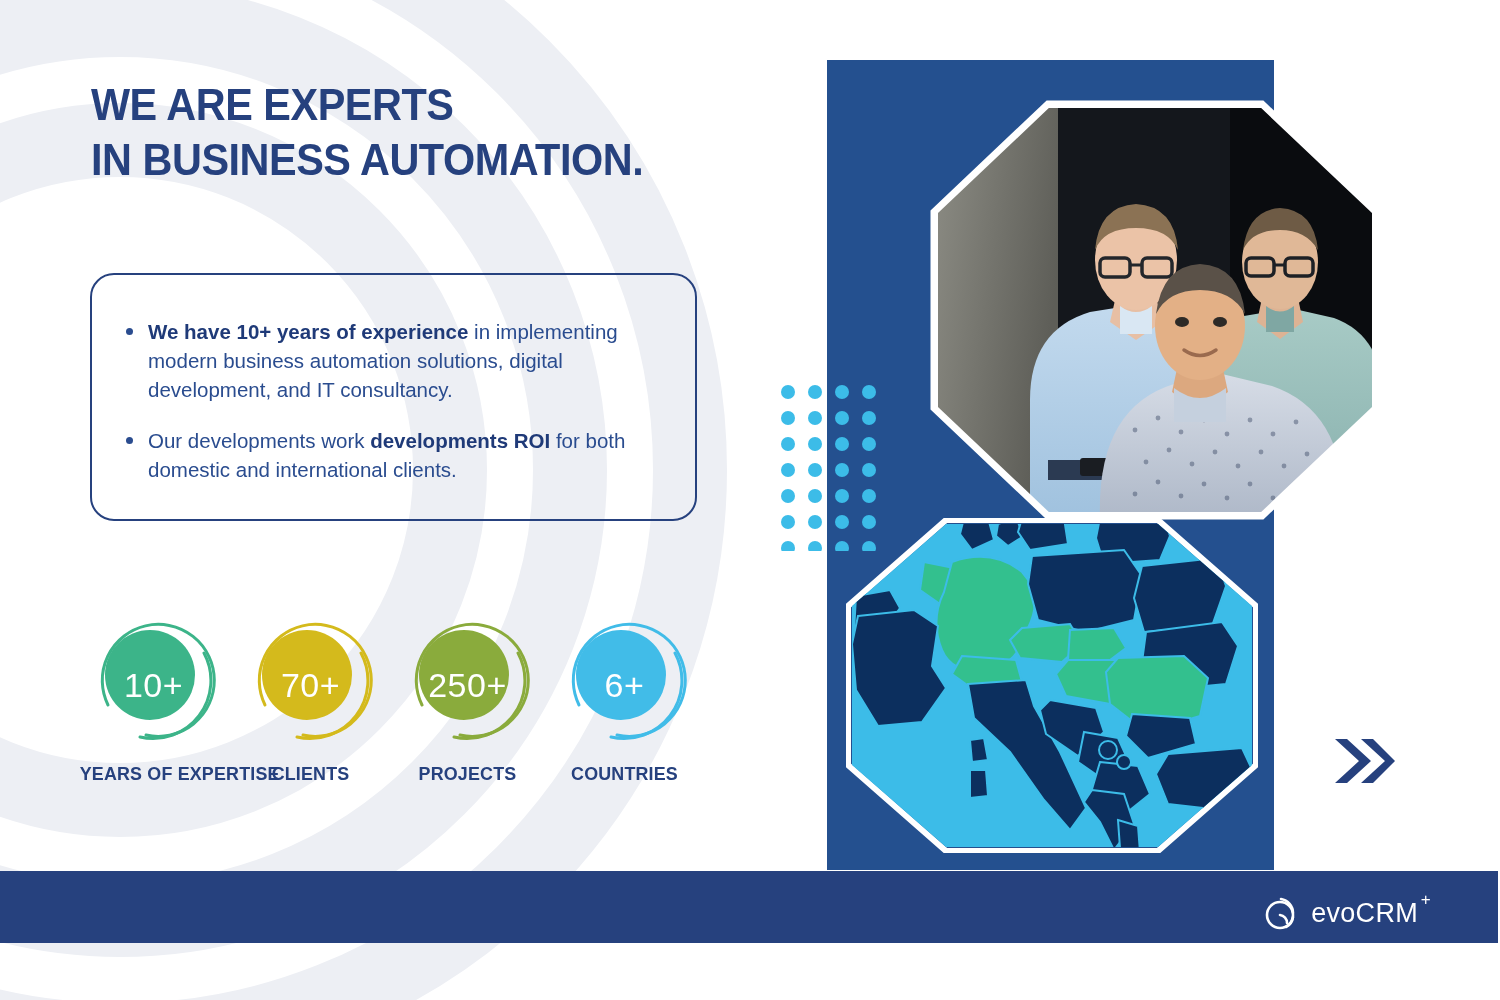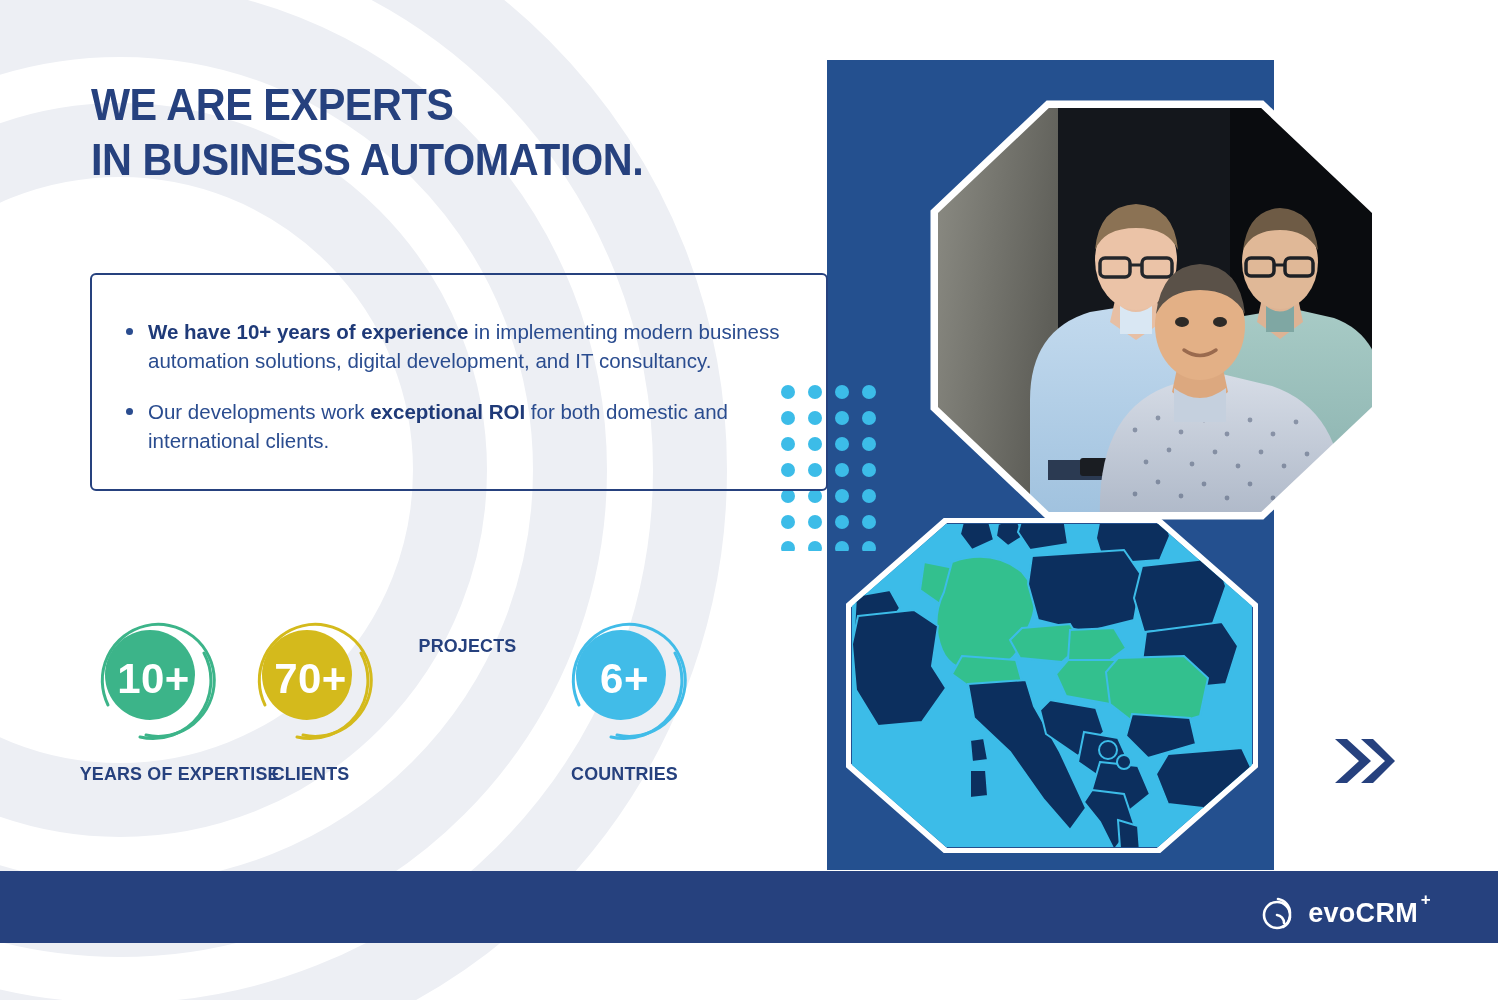--- a/index.html
+++ b/index.html
@@ -35,23 +35,23 @@
     line-height: 1.22;
     letter-spacing: -0.5px;
     color: #26417E;
     text-transform: uppercase;
     transform: scaleX(0.92);
     transform-origin: left top;
     white-space: pre-line;
   }
 
   .bullet-card {
-    position: absolute; left: 90px; top: 273px; width: 738px;
+    position: absolute; left: 90px; top: 273px; width: 607px;
     border: 2.5px solid #26417E;
-    border-radius: 6px;
+    border-radius: 24px;
     background: transparent;
     padding: 42px 28px 34px 22px;
     z-index: 5;
   }
   .bullet-list { list-style: none; }
   .bullet-item {
     position: relative;
     padding-left: 34px;
     margin-bottom: 22px;
     font-size: 20.5px;
@@ -68,23 +68,23 @@
   .bullet-item b { font-weight: bold; color: #1F3A78; }
 
   
   .stats { position: absolute; left: 75px; top: 613px; z-index: 5; display: flex; }
   .stat { position: relative; width: 157px; }
   .stat-circle-box {
     position: relative; width: 135px; height: 128px; margin: 0 auto;
   }
   .stat-svg { position: absolute; left: 0; top: 0; }
   .stat-value {
-    position: absolute; left: 0; top: 2px; width: 135px; height: 128px;
+    position: absolute; left: 0; top: 8px; width: 135px; height: 128px;
     display: flex; align-items: center; justify-content: center;
-    color: #ffffff; font-size: 42px; font-weight: bold;
+    color: #ffffff; font-size: 34px; font-weight: normal;
     letter-spacing: 0.5px;
   }
   .stat-label {
     margin-top: 22px; text-align: center;
     font-family: "Liberation Sans Narrow", "Liberation Sans", sans-serif;
     font-weight: bold; font-size: 19px; color: #26417E;
     letter-spacing: 0.2px; white-space: nowrap;
     transform: scaleX(0.94);
   }
 
@@ -110,21 +110,21 @@
     position: absolute; left: 0; top: 871px;
     width: 1498px; height: 72px;
     background: #26417E; z-index: 6;
   }
   .logo {
     position: absolute; right: 82px; top: 893px;
     display: flex; align-items: center; z-index: 7;
   }
   .logo-text {
     color: #ffffff; font-size: 27px; letter-spacing: 0.3px;
-    margin-left: 8px; position: relative; font-weight: bold;
+    margin-left: 8px; position: relative; font-weight: normal;
   }
   .logo-text .plus {
     position: absolute; top: -8px; right: -13px; font-size: 17px;
   }
 </style>
 </head>
 <body>
 
 <div id="slide">
 
@@ -138,21 +138,21 @@
 
   <div class="headline-wrap">
     <div class="accent-bar"></div>
     <div class="headline">WE ARE EXPERTS
 IN BUSINESS AUTOMATION.</div>
   </div>
 
   <div class="bullet-card">
     <ul class="bullet-list" id="bullet-list">
         <li class="bullet-item"><b>We have 10+ years of experience</b><span> in implementing modern business automation solutions, digital development, and IT consultancy.</span></li>
-        <li class="bullet-item"><span>Our developments work </span><b>exceptional ROI</b><span> for both domestic and international clients.</span></li>
+        <li class="bullet-item"><span>Our developments work </span><b>developments ROI</b><span> for both domestic and international clients.</span></li>
       </ul>
   </div>
 
   <div class="stats" id="stats-row">
       <div class="stat">
         <div class="stat-circle-box">
           <svg class="stat-svg" width="135" height="128" viewBox="0 0 135 128">
             <path d="M 22,92 A 56,56 0 1 1 60,122" fill="none" stroke="#3CB489" stroke-width="3" stroke-linecap="round"></path>
             <path d="M 118,40 A 58,58 0 0 1 54,124" fill="none" stroke="#3CB489" stroke-width="3" stroke-linecap="round"></path>
             <circle cx="64" cy="62" r="45" fill="#3CB489"></circle>
@@ -166,20 +166,28 @@
           <svg class="stat-svg" width="135" height="128" viewBox="0 0 135 128">
             <path d="M 22,92 A 56,56 0 1 1 60,122" fill="none" stroke="#D4BA1C" stroke-width="3" stroke-linecap="round"></path>
             <path d="M 118,40 A 58,58 0 0 1 54,124" fill="none" stroke="#D4BA1C" stroke-width="3" stroke-linecap="round"></path>
             <circle cx="64" cy="62" r="45" fill="#D4BA1C"></circle>
           </svg>
           <div class="stat-value">70+</div>
         </div>
         <div class="stat-label">CLIENTS</div>
       </div>
       <div class="stat">
+        <div class="stat-circle-box">
+          <svg class="stat-svg" width="135" height="128" viewBox="0 0 135 128">
+            <path d="M 22,92 A 56,56 0 1 1 60,122" fill="none" stroke="#8AAB3C" stroke-width="3" stroke-linecap="round"></path>
+            <path d="M 118,40 A 58,58 0 0 1 54,124" fill="none" stroke="#8AAB3C" stroke-width="3" stroke-linecap="round"></path>
+            <circle cx="64" cy="62" r="45" fill="#8AAB3C"></circle>
+          </svg>
+          <div class="stat-value">250+</div>
+        </div>
         <div class="stat-label">PROJECTS</div>
       </div>
       <div class="stat">
         <div class="stat-circle-box">
           <svg class="stat-svg" width="135" height="128" viewBox="0 0 135 128">
             <path d="M 22,92 A 56,56 0 1 1 60,122" fill="none" stroke="#41BCE8" stroke-width="3" stroke-linecap="round"></path>
             <path d="M 118,40 A 58,58 0 0 1 54,124" fill="none" stroke="#41BCE8" stroke-width="3" stroke-linecap="round"></path>
             <circle cx="64" cy="62" r="45" fill="#41BCE8"></circle>
           </svg>
           <div class="stat-value">6+</div>

